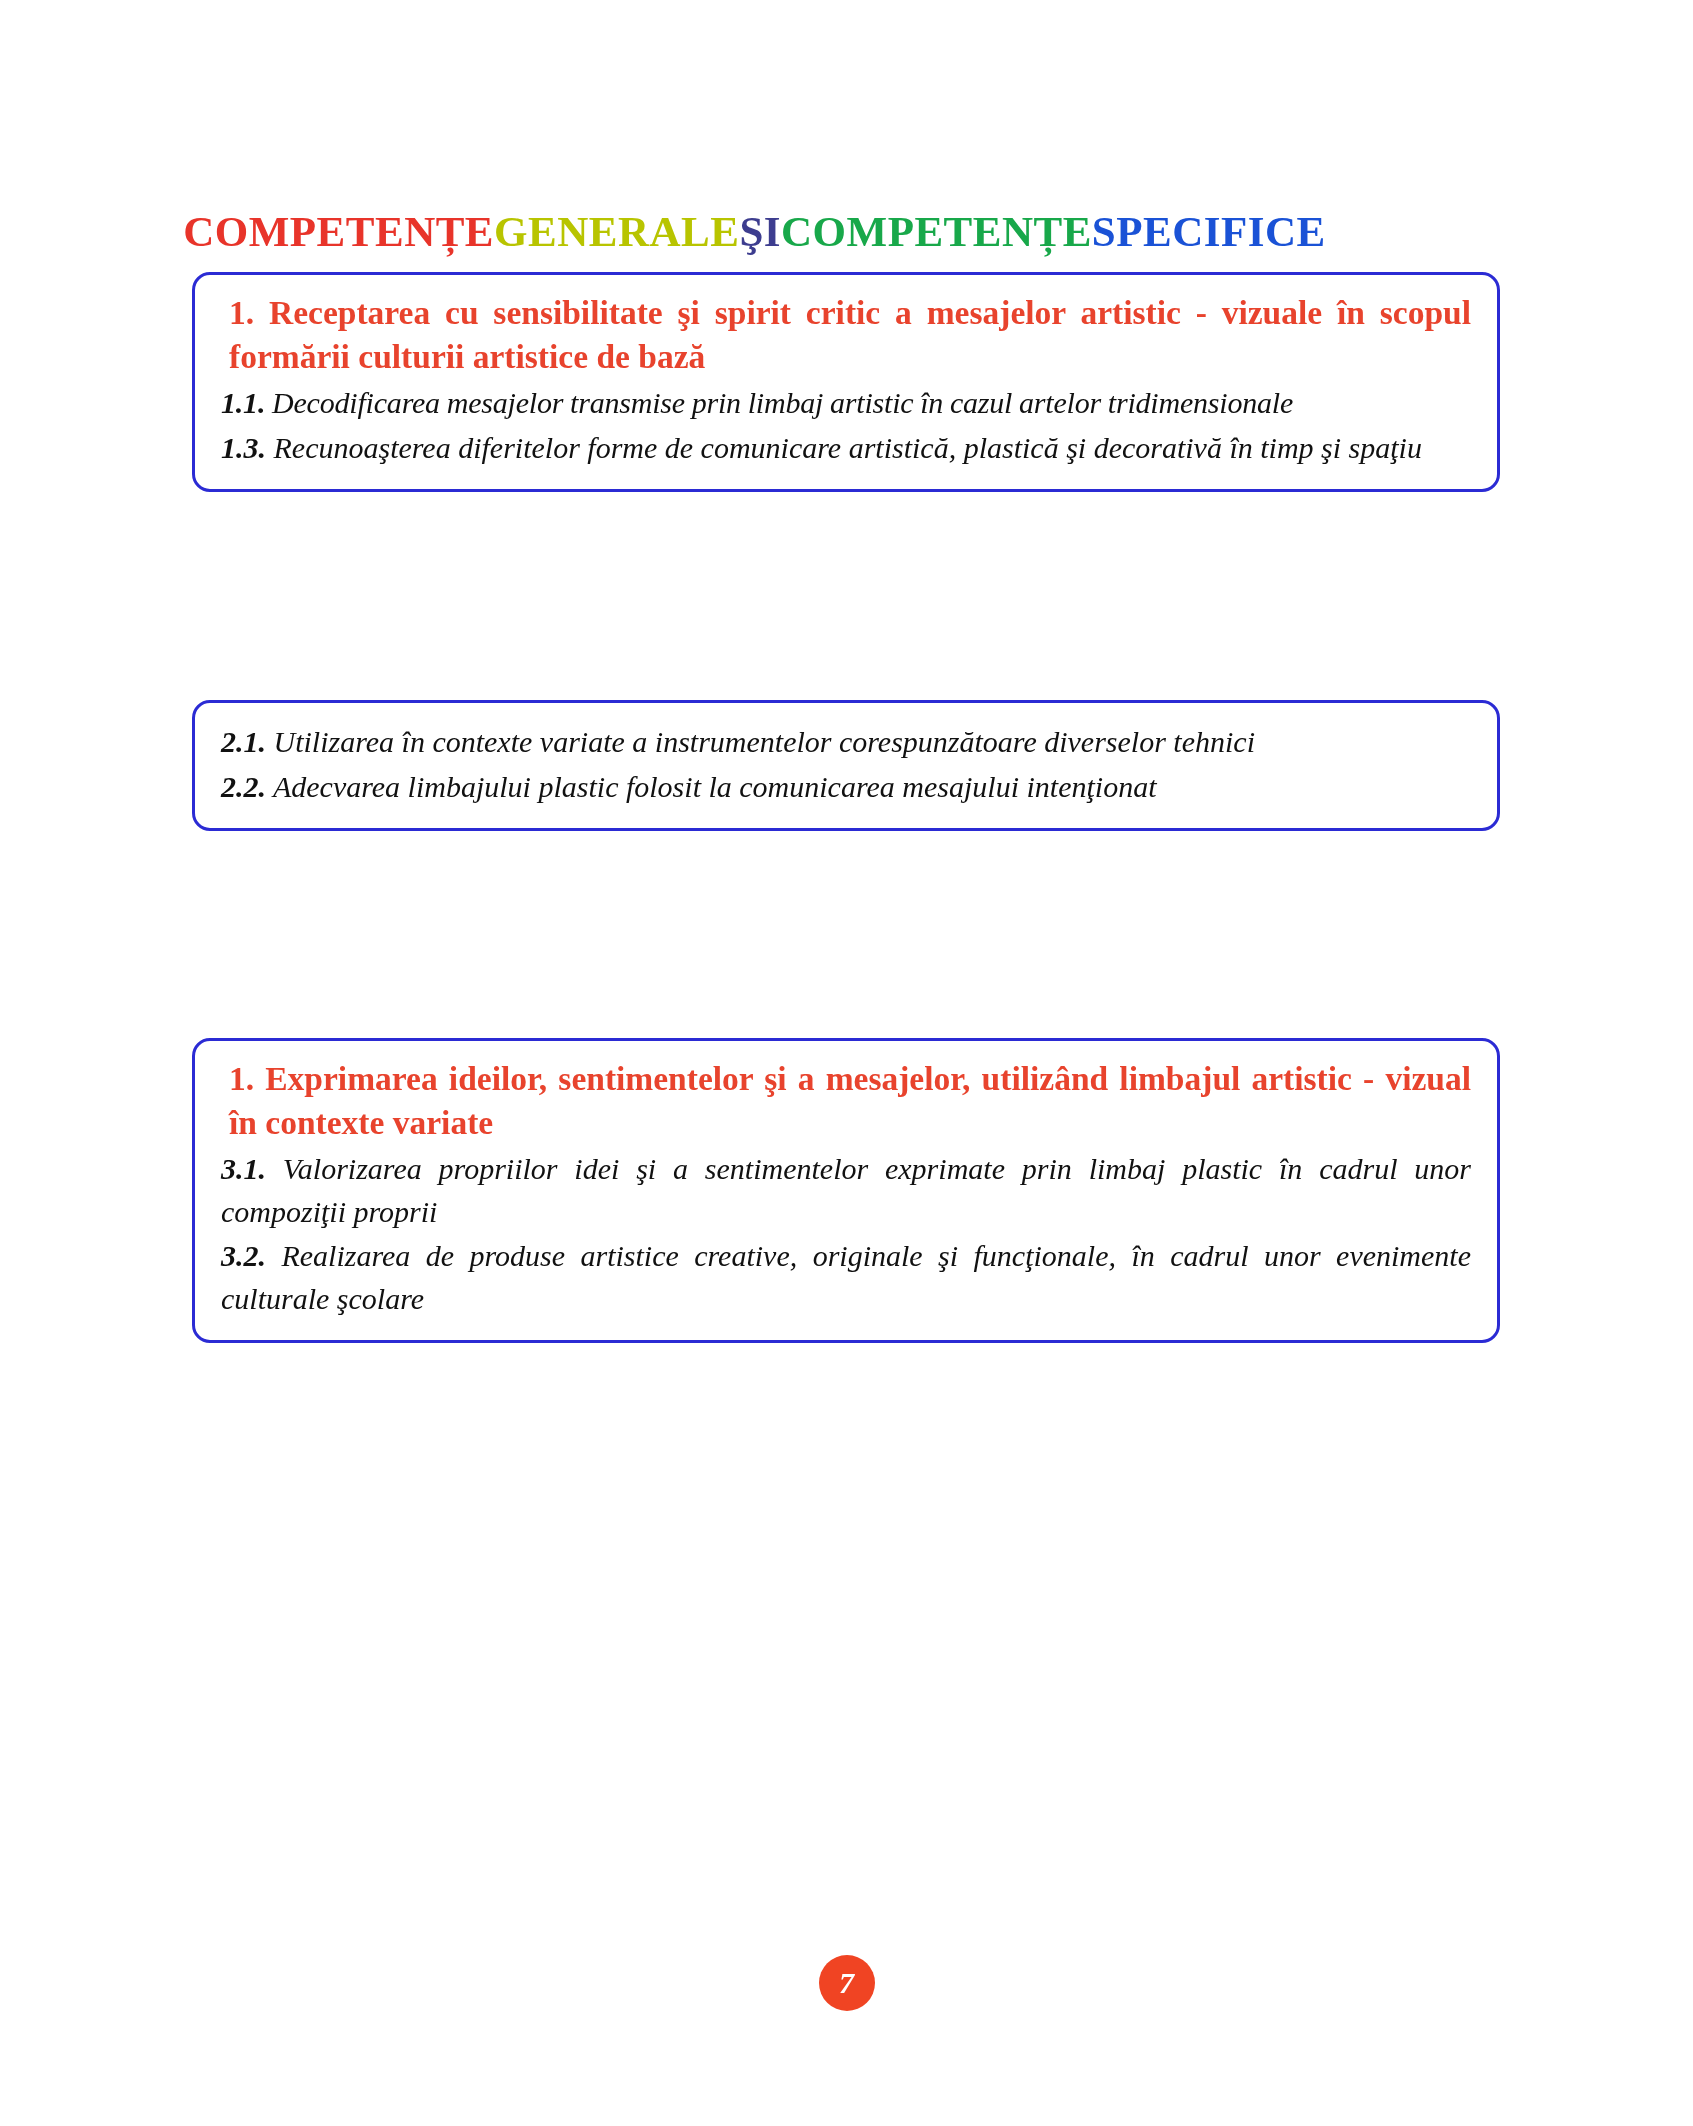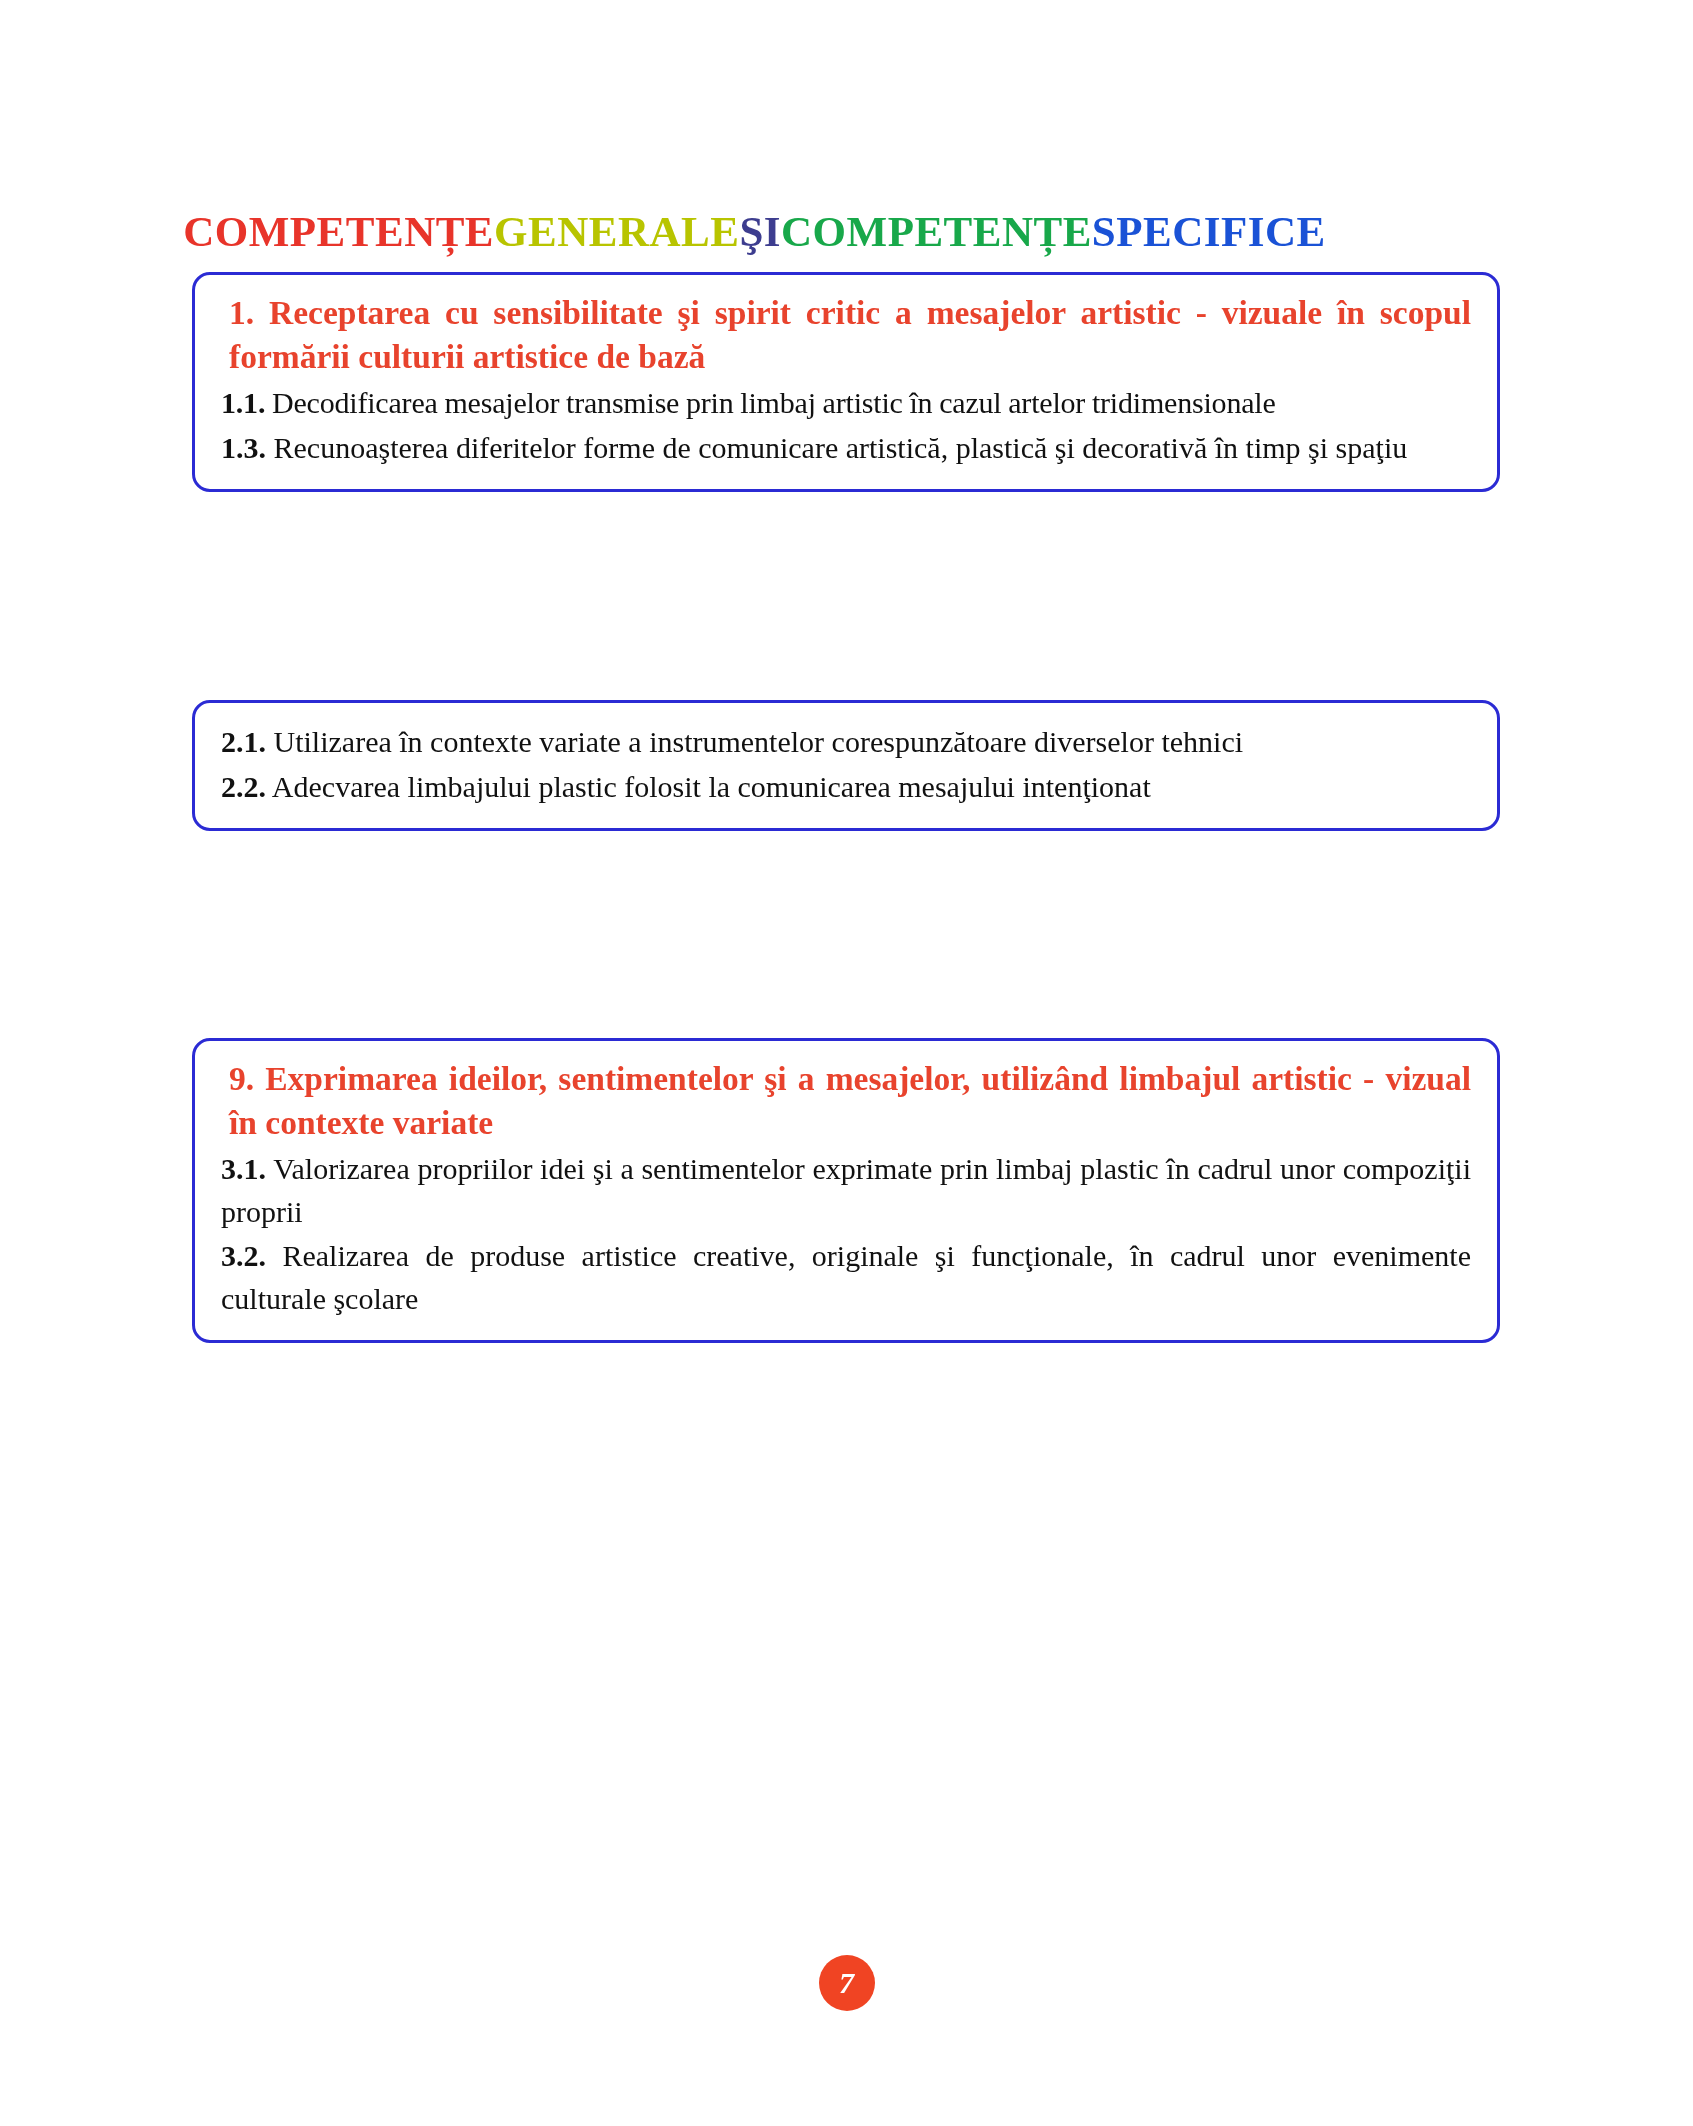--- a/index.html
+++ b/index.html
@@ -72,20 +72,21 @@
   #box-3 .comp-heading { text-align: justify; }
 
   .comp-item {
     font-family: "Liberation Serif", serif;
     font-size: 30px;
     line-height: 1.42;
     color: #111111;
     text-align: justify;
     text-align-last: left;
     margin: 2px 0 0 0;
+    font-style: italic;
   }
   .comp-item .num {
     font-weight: bold;
   }
   .tight {
     letter-spacing: -0.2px;
     word-spacing: -0.5px;
   }
 
   
@@ -134,21 +135,21 @@
       <span class="num">2.1.</span>
       <span>Utilizarea în contexte variate a instrumentelor corespunzătoare diverselor tehnici</span>
     </p>
     <p class="comp-item">
       <span class="num">2.2.</span>
       <span>Adecvarea limbajului plastic folosit la comunicarea mesajului intenţionat</span>
     </p>
   </section>
 
   <section class="comp-box" id="box-3">
-    <p class="comp-heading">9. Exprimarea ideilor, sentimentelor şi a mesajelor, utilizând limbajul artistic - vizual în contexte variate</p>
+    <p class="comp-heading">1. Exprimarea ideilor, sentimentelor şi a mesajelor, utilizând limbajul artistic - vizual în contexte variate</p>
     <p class="comp-item">
       <span class="num">3.1.</span>
       <span>Valorizarea propriilor idei şi a sentimentelor exprimate prin limbaj plastic în cadrul unor compoziţii proprii</span>
     </p>
     <p class="comp-item">
       <span class="num">3.2.</span>
       <span>Realizarea de produse artistice creative, originale şi funcţionale, în cadrul unor evenimente culturale şcolare</span>
     </p>
   </section>
 

